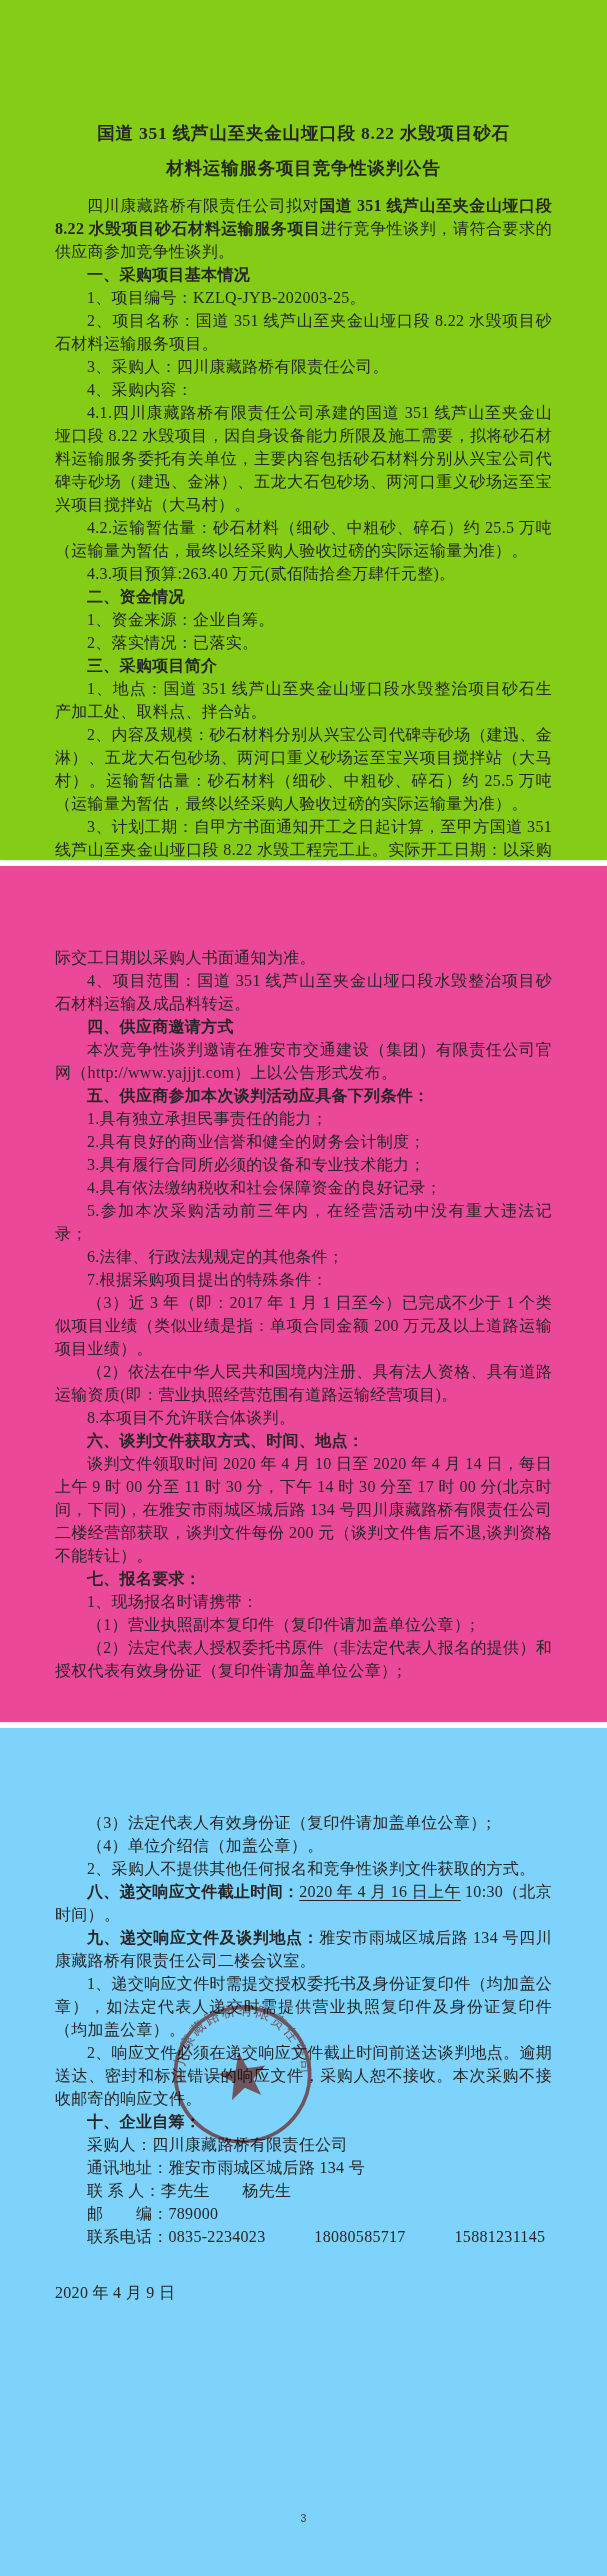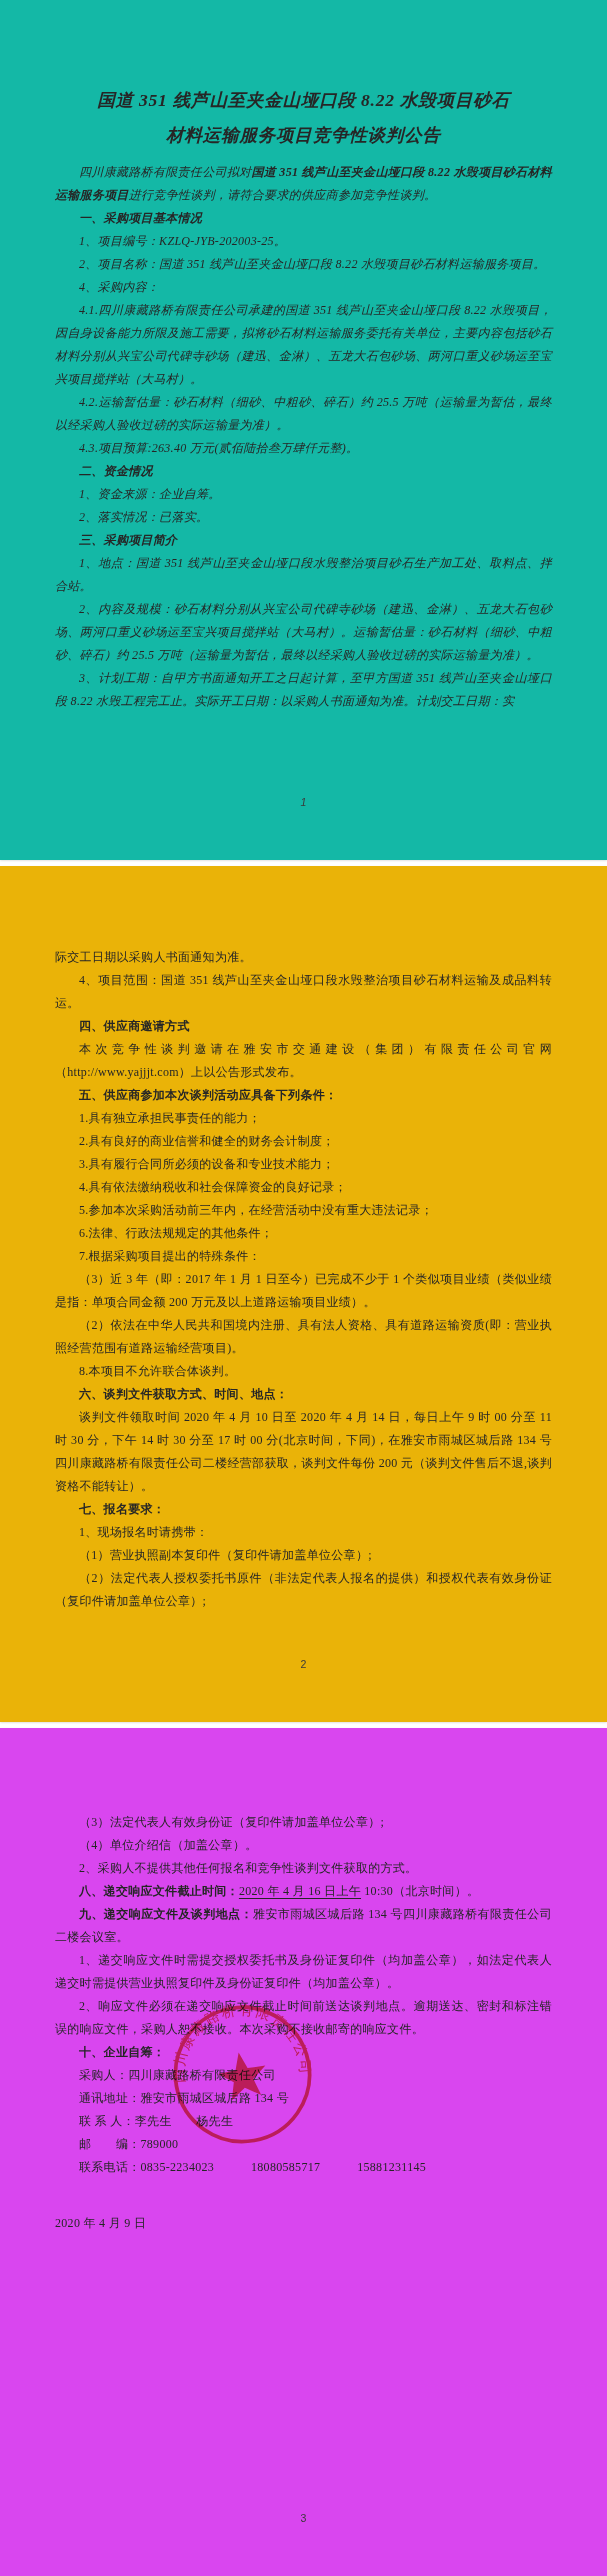--- a/index.html
+++ b/index.html
@@ -9,26 +9,26 @@
     position:relative;
     width:607px;
     box-sizing:border-box;
     padding-left:55px;
     padding-right:55px;
     overflow:hidden;
     font-family:"Liberation Serif","DejaVu Serif",serif;
     color:#262626;
     box-shadow:0 0.8px 2.3px rgba(0,0,0,.18);
   }
-  .page-1{height:860px;background:#14b8a6;padding-top:83px;font-style:italic;}
-  .page-2{height:856px;background:#eab308;padding-top:80px;margin-top:6px;}
-  .page-3{height:848px;background:#d946ef;padding-top:83px;margin-top:6px;}
+  .page-1{height:860px;background:#84cc16;padding-top:116px;}
+  .page-2{height:856px;background:#ec4899;padding-top:80px;margin-top:6px;}
+  .page-3{height:848px;background:#7dd3fc;padding-top:83px;margin-top:6px;}
 
   .blk{
-    font-size:12px;
+    font-size:16px;
     line-height:23px;
     letter-spacing:0.3px;
     text-align:justify;
   }
   .title{
     font-size:17.5px;
     line-height:35px;
     font-weight:bold;
     text-align:center;
     letter-spacing:0.8px;
@@ -70,20 +70,21 @@
   <section class="page page-1">
     <div class="content">
         <div class="blk title">
           <span>国道 351 线芦山至夹金山垭口段 8.22 水毁项目砂石</span>
           <span>材料运输服务项目竞争性谈判公告</span>
         </div>
         <div class="blk para"><span>四川康藏路桥有限责任公司拟对</span><span class="b">国道 351 线芦山至夹金山垭口段 8.22 水毁项目砂石材料运输服务项目</span><span>进行竞争性谈判，请符合要求的供应商参加竞争性谈判。</span></div>
         <div class="blk h"><span class="b">一、采购项目基本情况</span></div>
         <div class="blk para"><span>1、项目编号：KZLQ-JYB-202003-25。</span></div>
         <div class="blk para"><span>2、项目名称：国道 351 线芦山至夹金山垭口段 8.22 水毁项目砂石材料运输服务项目。</span></div>
+        <div class="blk para"><span>3、采购人：四川康藏路桥有限责任公司。</span></div>
         <div class="blk para"><span>4、采购内容：</span></div>
         <div class="blk para"><span>4.1.四川康藏路桥有限责任公司承建的国道 351 线芦山至夹金山垭口段 8.22 水毁项目，因自身设备能力所限及施工需要，拟将砂石材料运输服务委托有关单位，主要内容包括砂石材料分别从兴宝公司代碑寺砂场（建迅、金淋）、五龙大石包砂场、两河口重义砂场运至宝兴项目搅拌站（大马村）。</span></div>
         <div class="blk para"><span>4.2.运输暂估量：砂石材料（细砂、中粗砂、碎石）约 25.5 万吨（运输量为暂估，最终以经采购人验收过磅的实际运输量为准）。</span></div>
         <div class="blk para"><span>4.3.项目预算:263.40 万元(贰佰陆拾叁万肆仟元整)。</span></div>
         <div class="blk h"><span class="b">二、资金情况</span></div>
         <div class="blk para"><span>1、资金来源：企业自筹。</span></div>
         <div class="blk para"><span>2、落实情况：已落实。</span></div>
         <div class="blk h"><span class="b">三、采购项目简介</span></div>
         <div class="blk para"><span>1、地点：国道 351 线芦山至夹金山垭口段水毁整治项目砂石生产加工处、取料点、拌合站。</span></div>
         <div class="blk para"><span>2、内容及规模：砂石材料分别从兴宝公司代碑寺砂场（建迅、金淋）、五龙大石包砂场、两河口重义砂场运至宝兴项目搅拌站（大马村）。运输暂估量：砂石材料（细砂、中粗砂、碎石）约 25.5 万吨（运输量为暂估，最终以经采购人验收过磅的实际运输量为准）。</span></div>

